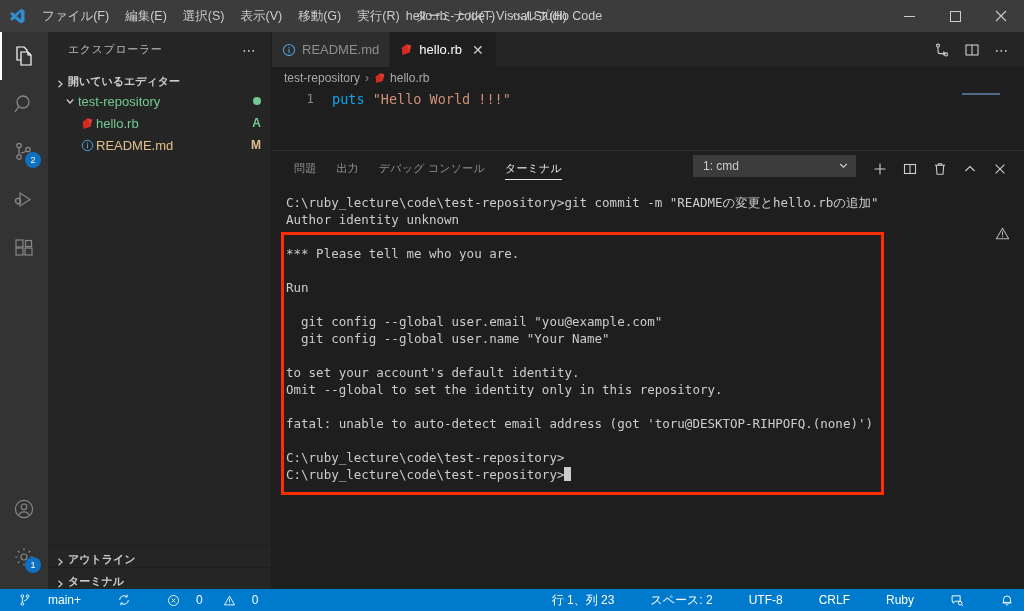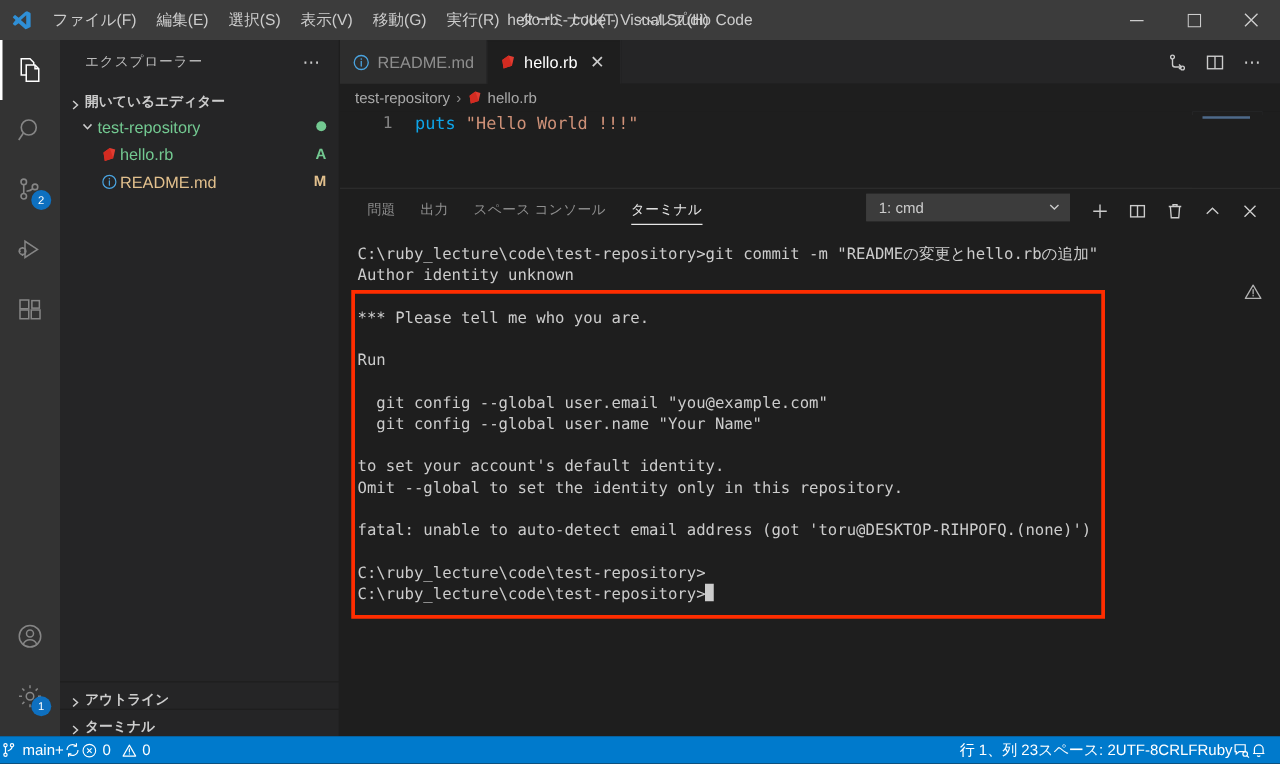--- a/index.html
+++ b/index.html
@@ -155,21 +155,21 @@
   }
   .term-warn {
     position:absolute; right:14px; top:40px; color:#cccccc; opacity:.85;
   }
 
   
   .statusbar {
     height:22px; flex:0 0 22px; background:#007acc; color:#ffffff;
     display:flex; align-items:center; font-size:12px;
   }
-  .sb-item { display:flex; align-items:center; gap:4px; padding:0 0; height:22px; cursor:pointer; white-space:nowrap;}
+  .sb-item { display:flex; align-items:center; gap:16px; padding:0 18px; height:22px; cursor:pointer; white-space:nowrap;}
   .sb-right { margin-left:auto; display:flex; align-items:center; }
   svg { display:block; }
 </style>
 </head>
 <body>
 
 <div class="app">
 
   <div class="titlebar">
     <div class="vscode-logo">
@@ -403,21 +403,21 @@
           <span class="kw">puts</span>
           <span>&nbsp;</span>
           <span class="str">"Hello World !!!"</span>
         </div>
       </div>
 
       <div class="panel">
         <div class="panel-head">
           <div class="p-tab">問題</div>
           <div class="p-tab">出力</div>
-          <div class="p-tab">スペース コンソール</div>
+          <div class="p-tab">デバッグ コンソール</div>
           <div class="p-tab active">ターミナル</div>
 
           <div class="panel-actions">
             <div class="term-select">
               <span>1: cmd</span>
               <span class="chev">
                 <svg width="11" height="11" viewBox="0 0 11 11" fill="none" stroke="currentColor" stroke-width="1.1">
                     <path d="M2.2 4 5.5 7.2 8.8 4"></path>
                   </svg>
               </span>

